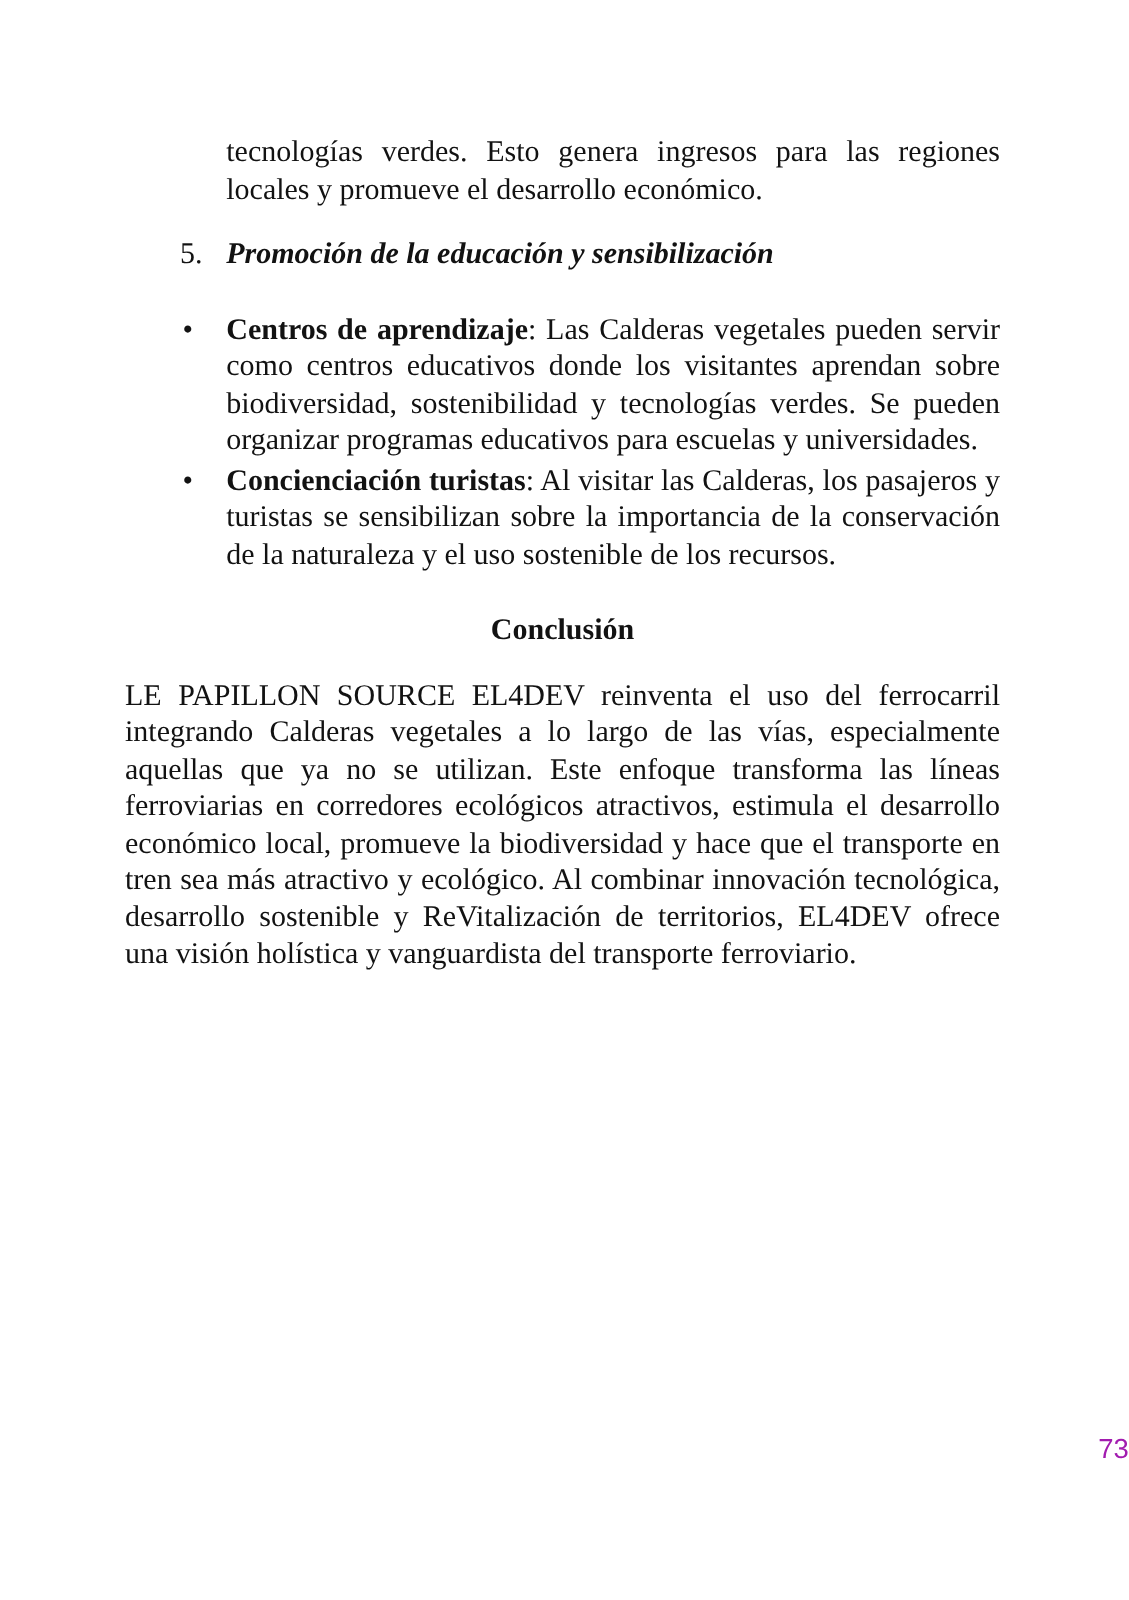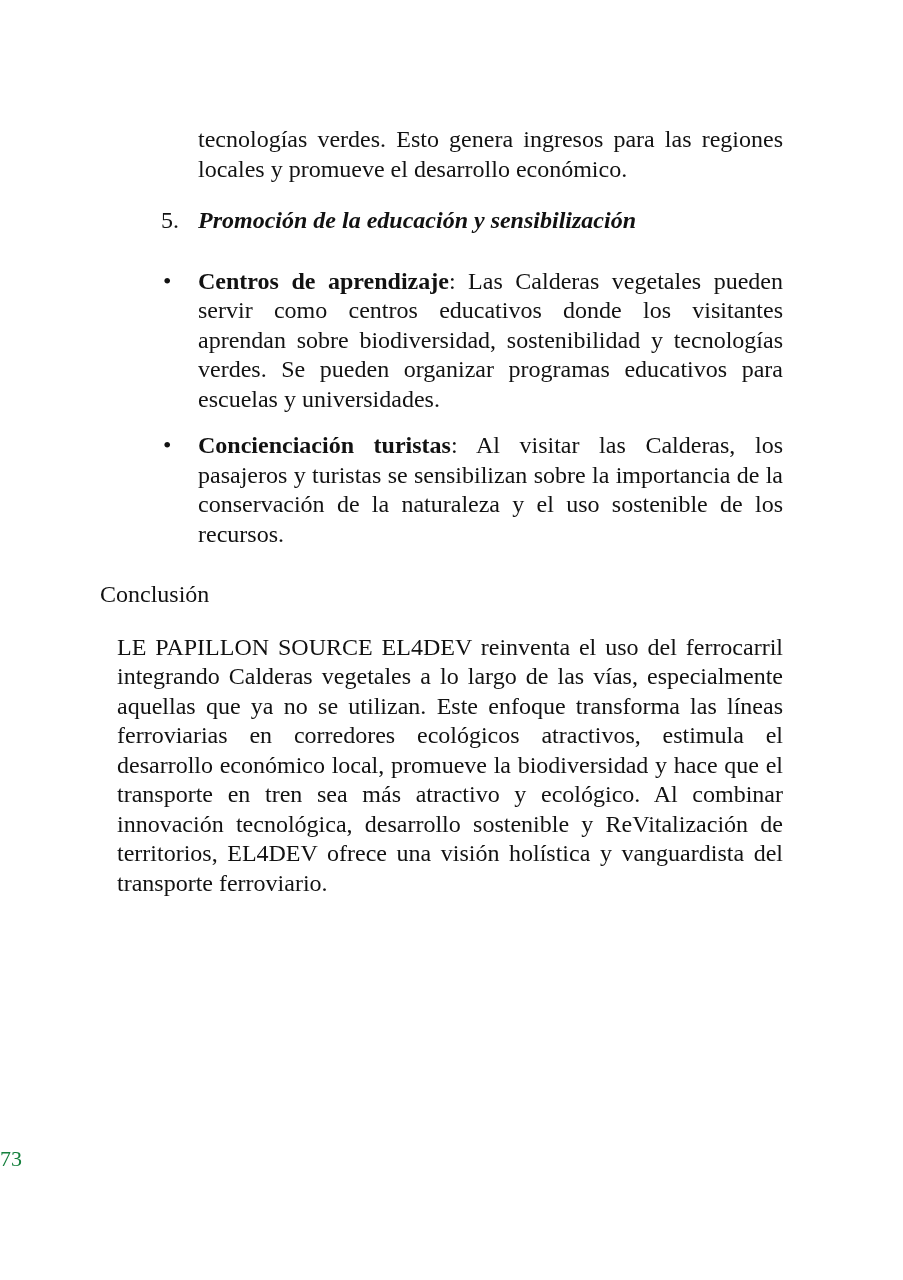--- a/index.html
+++ b/index.html
@@ -18,21 +18,21 @@
   }
   .content {
     position: absolute;
     left: 100px;
     top: 108px;
     width: 700px;
     font-size: 24px;
     line-height: 29.5px;
   }
   .para {
-    margin: 17px;
+    margin: 0;
     text-align: justify;
   }
   .hang {
     position: relative;
     padding-left: 81px;
     box-sizing: border-box;
   }
   .marker {
     position: absolute;
     top: 0;
@@ -40,36 +40,36 @@
   }
   .num-marker  { left: 44px; }
   .bullet-marker { left: 46px; }
   .item5   { margin-top: 22px; }
   .item5 .item5-title { font-weight: bold; font-style: italic; }
   .bullet1 { margin-top: 31px; }
   .bullet2 { margin-top: 3px; }
   .bullet-term { font-weight: bold; }
   .conclusion-heading {
     margin: 31px 0 0 0;
-    font-weight: normal;
+    font-weight: bold;
     font-size: 24px;
     line-height: 29.5px;
-    text-align: left;
+    text-align: center;
   }
   .conclusion-para { margin-top: 23px; }
   .page-number {
     position: absolute;
     left: 0;
     right: 0;
     top: 1146px;
-    text-align: left;
-    font-family: Liberation Serif, serif;
+    text-align: right;
+    font-family: Liberation Sans, sans-serif;
     font-size: 22px;
     line-height: 26px;
-    color: #15803d;
+    color: #a21caf;
   }
 </style>
 </head>
 <body>
 
 <div class="page">
   <div class="content">
 
     <p class="para hang">
       <span>tecnologías verdes. Esto genera ingresos para las regiones locales y promueve el desarrollo económico.</span>

